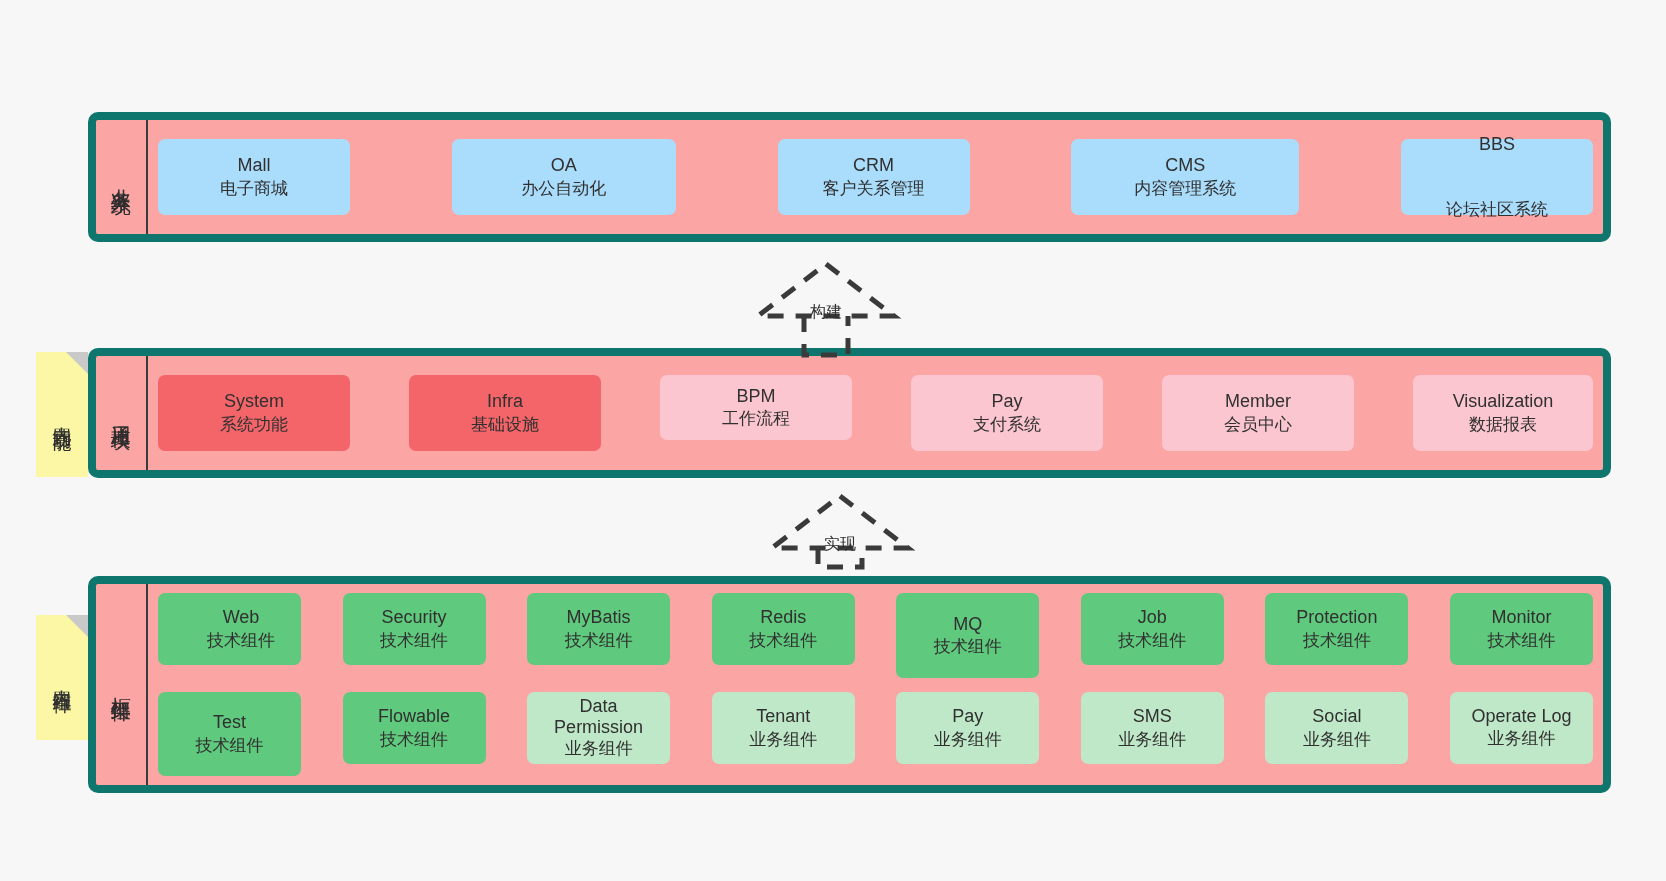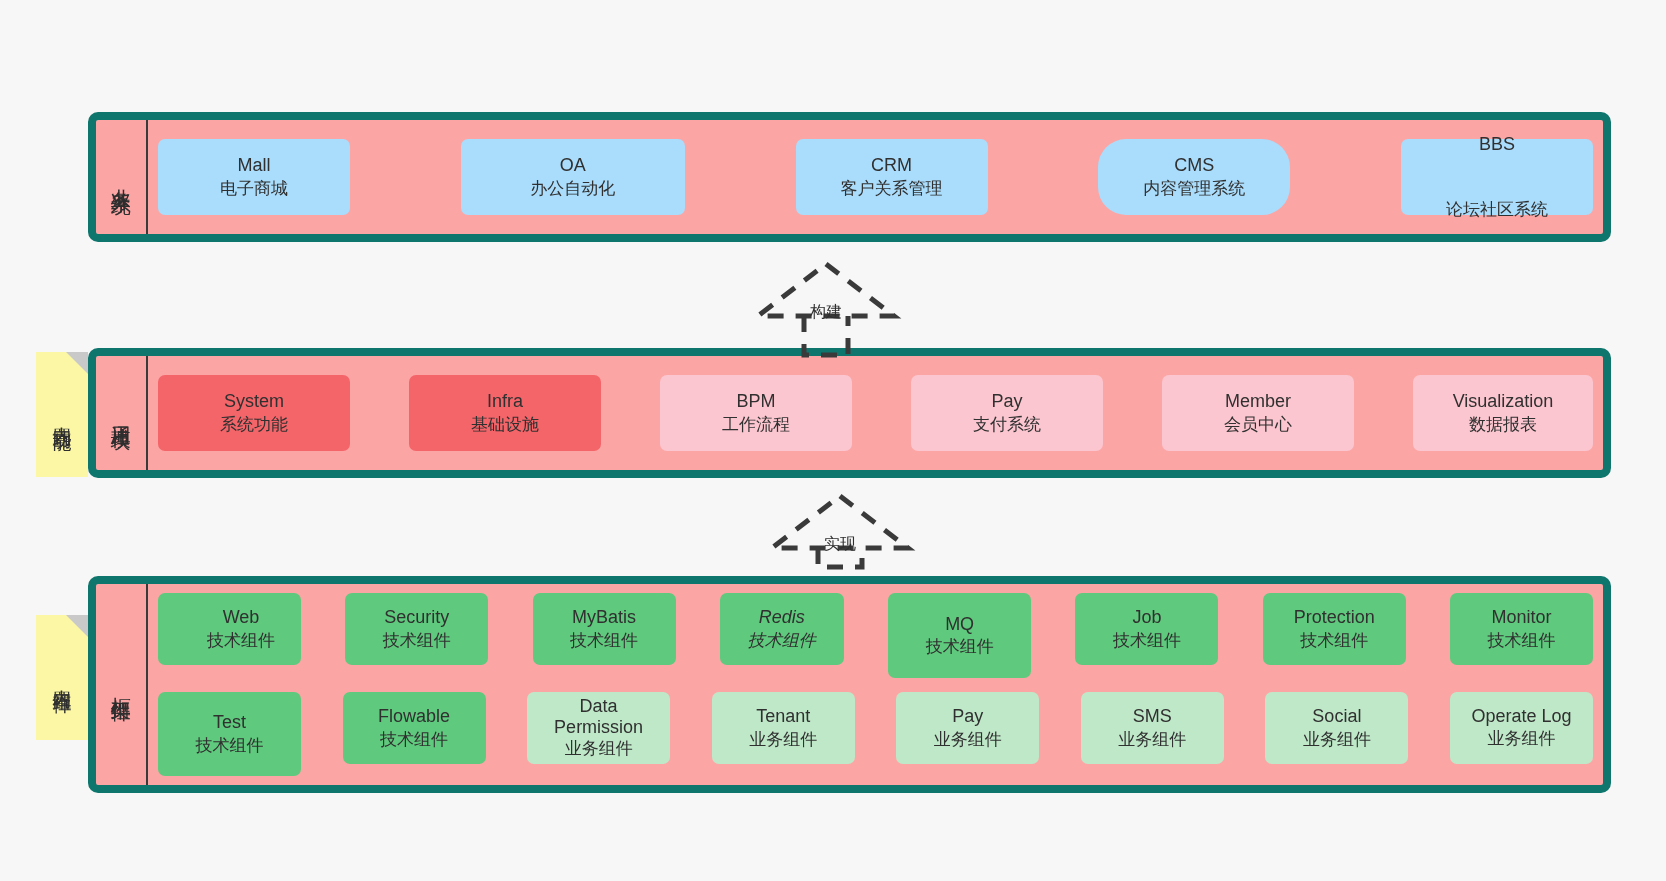--- a/index.html
+++ b/index.html
@@ -164,21 +164,21 @@
             <div class="cn">电子商城</div>
           </div>
           <div class="card c-blue" style="width: 224px; height: 76px;">
             <div class="en">OA</div>
             <div class="cn">办公自动化</div>
           </div>
           <div class="card c-blue" style="width: 192px; height: 76px;">
             <div class="en">CRM</div>
             <div class="cn">客户关系管理</div>
           </div>
-          <div class="card c-blue" style="width: 192px; height: 76px; border-radius: 28px;">
+          <div class="card c-blue" style="width: 228px; height: 76px;">
             <div class="en">CMS</div>
             <div class="cn">内容管理系统</div>
           </div>
           <div class="card c-blue" style="width: 192px; height: 76px; gap: 43px;">
             <div class="en">BBS</div>
             <div class="cn">论坛社区系统</div>
           </div>
         </div>
     </div>
   </div>
@@ -203,21 +203,21 @@
     <div class="band-body">
       <div class="row" id="row-common">
           <div class="card c-red" style="width: 192px; height: 76px;">
             <div class="en">System</div>
             <div class="cn">系统功能</div>
           </div>
           <div class="card c-red" style="width: 192px; height: 76px;">
             <div class="en">Infra</div>
             <div class="cn">基础设施</div>
           </div>
-          <div class="card c-pink" style="width: 192px; height: 76px;">
+          <div class="card c-pink" style="width: 192px; height: 65px;">
             <div class="en">BPM</div>
             <div class="cn">工作流程</div>
           </div>
           <div class="card c-pink" style="width: 192px; height: 76px;">
             <div class="en">Pay</div>
             <div class="cn">支付系统</div>
           </div>
           <div class="card c-pink" style="width: 192px; height: 76px;">
             <div class="en">Member</div>
             <div class="cn">会员中心</div>
@@ -254,21 +254,21 @@
             <div class="cn">技术组件</div>
           </div>
           <div class="card c-green" style="width: 143px; height: 72px;">
             <div class="en">Security</div>
             <div class="cn">技术组件</div>
           </div>
           <div class="card c-green" style="width: 143px; height: 72px;">
             <div class="en">MyBatis</div>
             <div class="cn">技术组件</div>
           </div>
-          <div class="card c-green" style="width: 124px; height: 72px; font-style: italic;">
+          <div class="card c-green" style="width: 143px; height: 72px;">
             <div class="en">Redis</div>
             <div class="cn">技术组件</div>
           </div>
           <div class="card c-green" style="width: 143px; height: 85px;">
             <div class="en">MQ</div>
             <div class="cn">技术组件</div>
           </div>
           <div class="card c-green" style="width: 143px; height: 72px;">
             <div class="en">Job</div>
             <div class="cn">技术组件</div>

